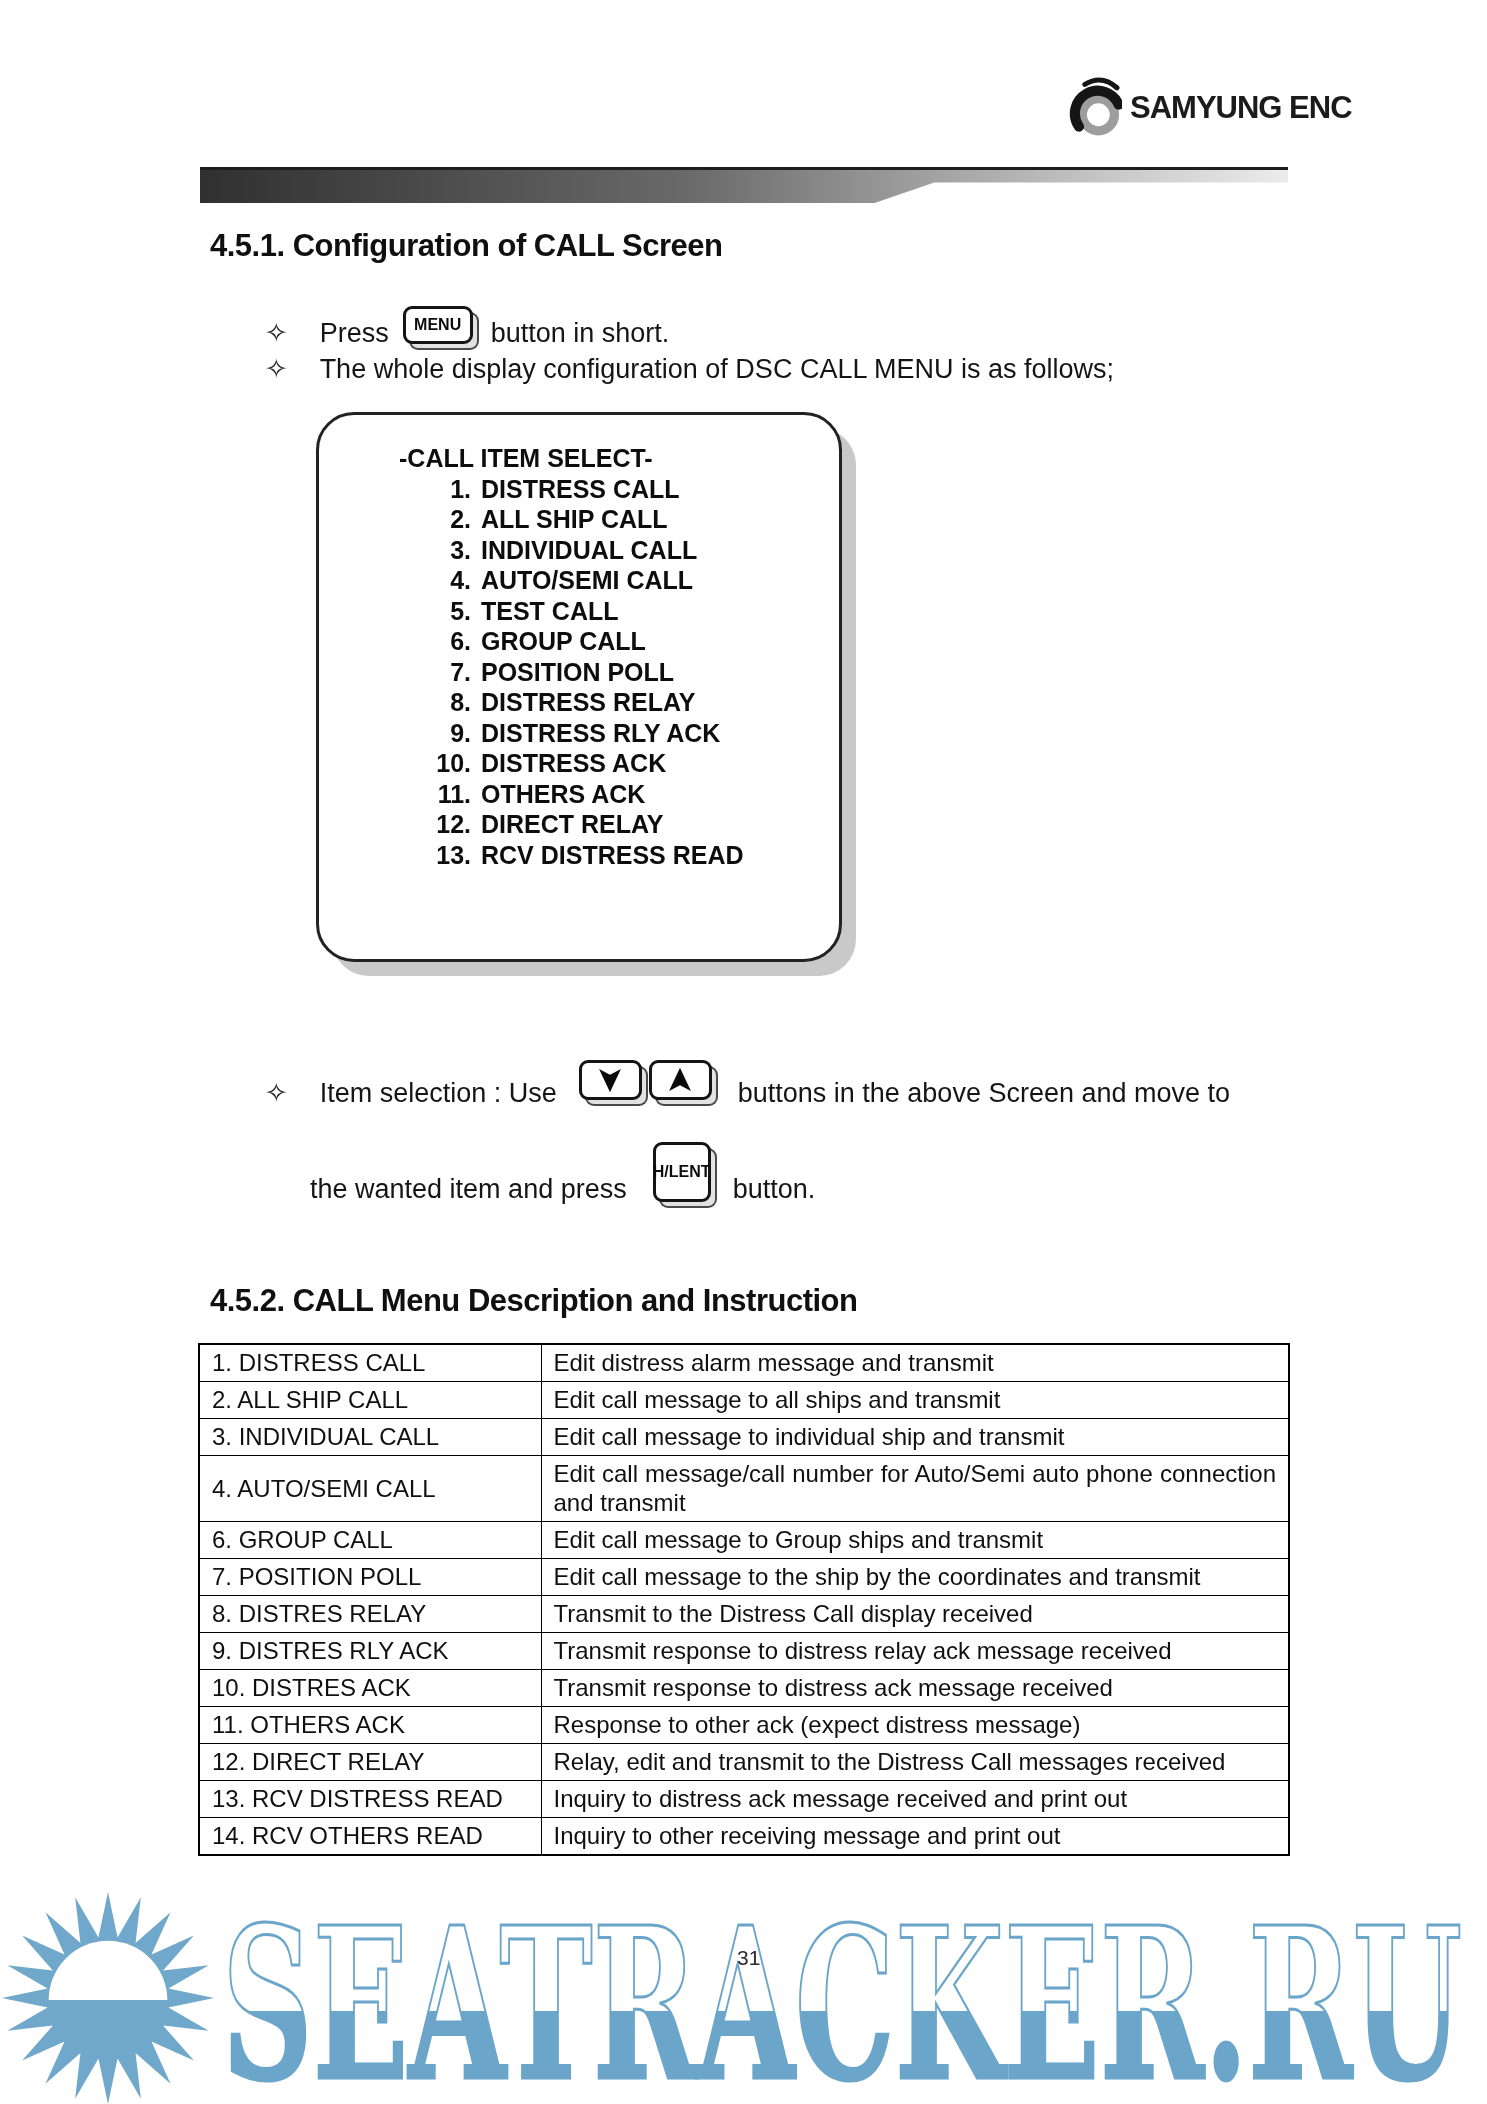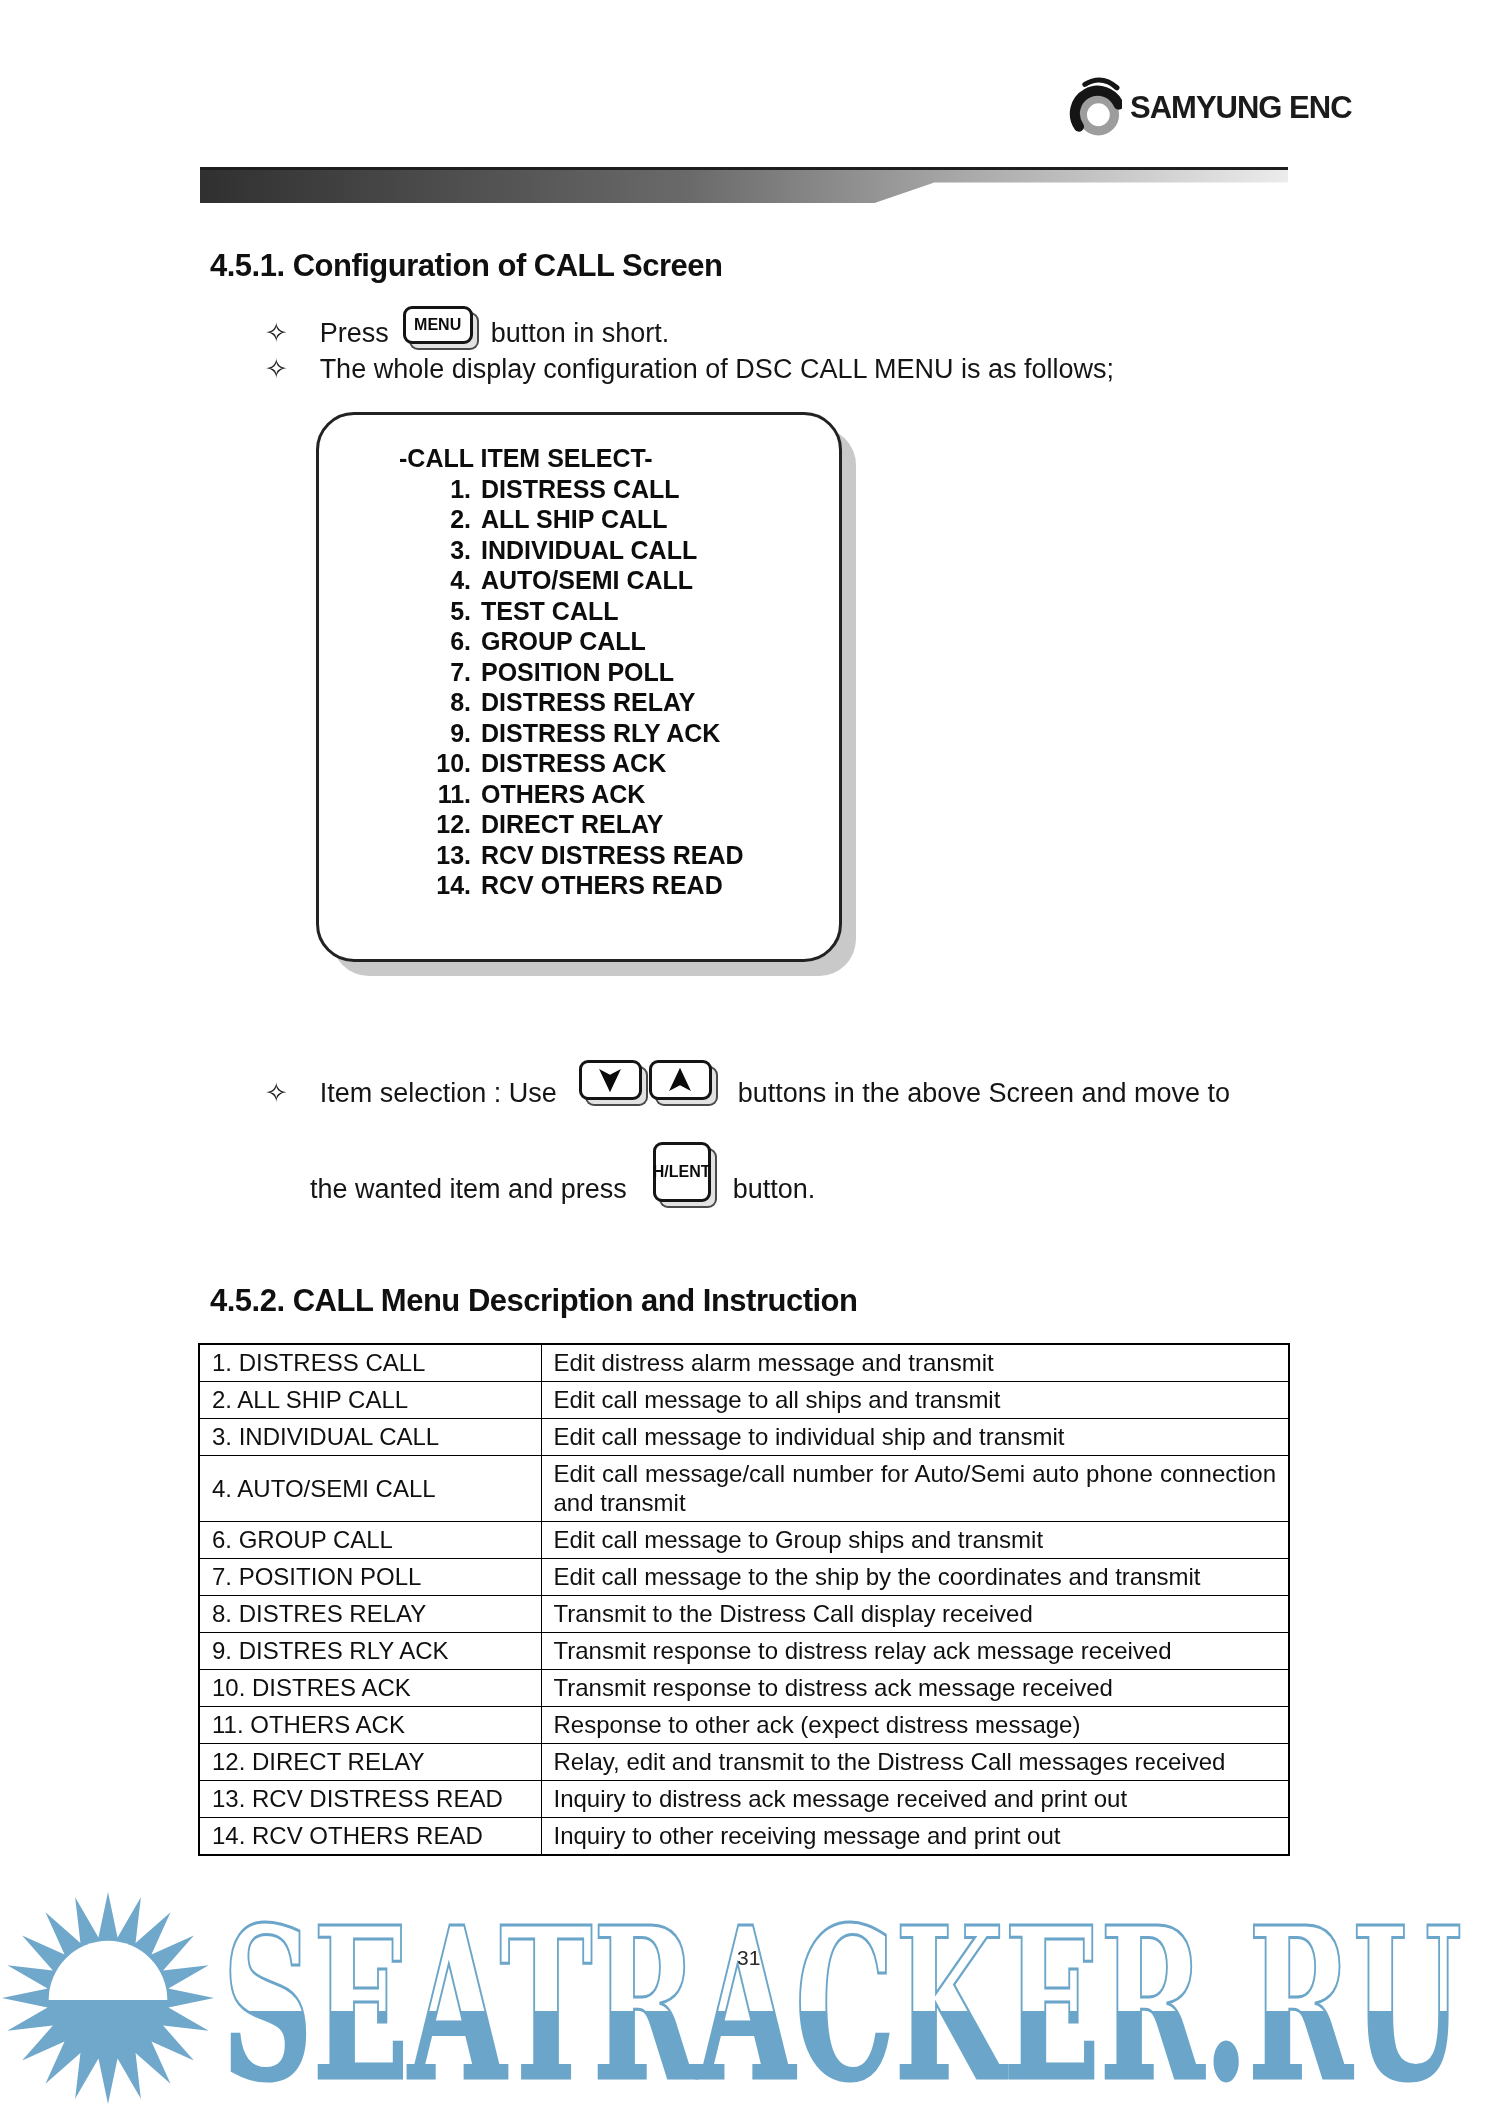--- a/index.html
+++ b/index.html
@@ -19,21 +19,21 @@
   }
   .head-rule .topline { position:absolute; top:0; left:0; width:100%; height:3px; background:#1d1d1d; }
   .head-rule .bar {
     position:absolute; top:3px; left:0; width:100%; height:33px;
     background:linear-gradient(to right,#303030 0%,#6a6a6a 45%,#a8a8a8 70%,#ececec 100%);
     clip-path:polygon(0 0,100% 0,100% 38%,67.5% 38%,62% 100%,0 100%);
   }
 
   
   .h-sec { position:absolute; left:210px; font-size:31px; font-weight:bold; letter-spacing:-0.5px; color:#101010; }
-  #h1 { top:248px; }
+  #h1 { top:228px; }
   #h2 { top:1283px; }
 
   
   .bullet-row { position:absolute; left:265px; display:flex; align-items:flex-end; white-space:nowrap; }
   .diamond { font-size:27px; line-height:34px; color:#222; margin-right:32px; font-family:"DejaVu Sans",sans-serif; }
   .btxt { font-size:27px; line-height:34px; color:#151515; }
 
   
   .key {
     display:inline-flex; align-items:center; justify-content:center;
@@ -154,24 +154,20 @@
           <span class="mnum">11.</span>
           <span class="mlabel">OTHERS ACK</span>
         </div>
         <div class="mline">
           <span class="mnum">12.</span>
           <span class="mlabel">DIRECT RELAY</span>
         </div>
         <div class="mline">
           <span class="mnum">13.</span>
           <span class="mlabel">RCV DISTRESS READ</span>
-        </div>
-        <div class="mline">
-          <span class="mnum">14.</span>
-          <span class="mlabel">RCV OTHERS READ</span>
         </div>
       </div>
   </div>
 
   <div class="bullet-row" style="top:1052px; height:58px;">
     <span class="diamond">✧</span>
     <span class="btxt">Item selection : Use</span>
     <span class="key key-arrow" style="margin:0 7px 10px 22px;">
       <svg width="28" height="26" viewBox="0 0 100 100">
         <polygon points="8,8 50,30 92,8 50,97" fill="#0a0a0a"></polygon>

